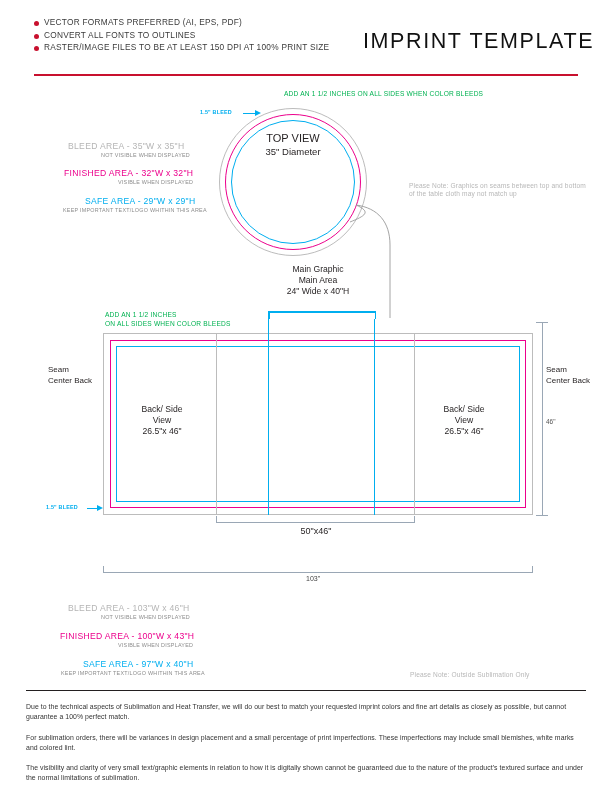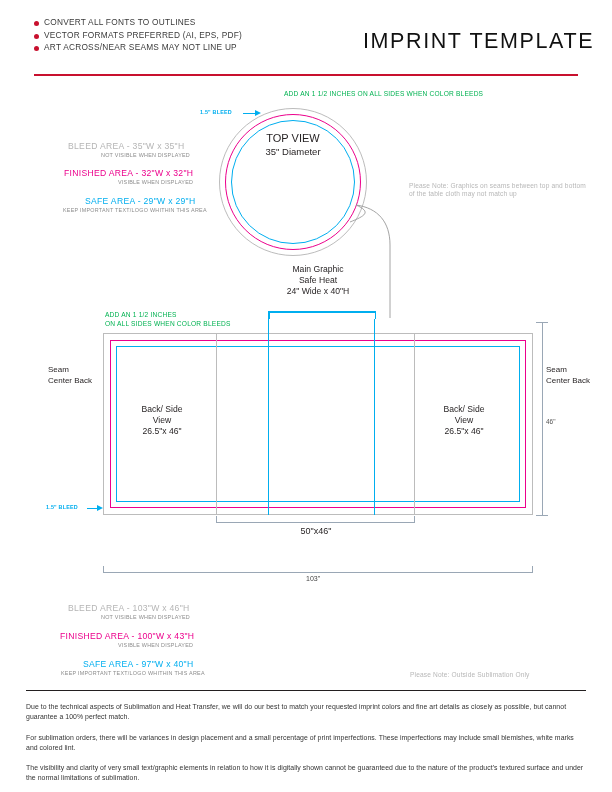--- a/index.html
+++ b/index.html
@@ -154,29 +154,29 @@
     color: #333333;
     letter-spacing: 0.05px;
   }
 </style>
 </head>
 <body>
 
 <div class="abs" id="header-bullets">
   <div class="bullet-row">
     <span class="bullet-dot"></span>
+    <span class="bullet-text">VECTOR FORMATS PREFERRED (AI, EPS, PDF)</span>
+  </div>
+  <div class="bullet-row">
+    <span class="bullet-dot"></span>
     <span class="bullet-text">CONVERT ALL FONTS TO OUTLINES</span>
   </div>
   <div class="bullet-row">
     <span class="bullet-dot"></span>
-    <span class="bullet-text">VECTOR FORMATS PREFERRED (AI, EPS, PDF)</span>
-  </div>
-  <div class="bullet-row">
-    <span class="bullet-dot"></span>
-    <span class="bullet-text">ART ACROSS/NEAR SEAMS MAY NOT LINE UP</span>
+    <span class="bullet-text">RASTER/IMAGE FILES TO BE AT LEAST 150 DPI AT 100% PRINT SIZE</span>
   </div>
 </div>
 
 <div class="abs" id="imprint-title">IMPRINT TEMPLATE</div>
 <div class="abs" id="header-rule"></div>
 
 <div class="t green" style="left:284px; top:90px;">ADD AN 1 1/2 INCHES ON ALL SIDES WHEN COLOR BLEEDS</div>
 
 <div class="t cyanlbl" style="left:200px; top:109px;">1.5" BLEED</div>
 <div class="tick-line" style="left:243px; top:112.5px; width:12px; height:1.2px;"></div>
@@ -202,21 +202,21 @@
 
 <div class="abs note-gray" style="left:409px; top:182px; width:180px;">Please Note: Graphics on seams between top and bottom of the table cloth may not match up</div>
 
 <svg id="leader-svg">
   <path d="M 356 205 C 378 208, 390 222, 390 245 L 390 318" fill="none" stroke="#9a9a9a" stroke-width="0.9"></path>
   <path d="M 356 205 C 372 212, 365 216, 350 222" fill="none" stroke="#9a9a9a" stroke-width="0.9"></path>
 </svg>
 
 <div class="abs black-lbl" style="left:233px; top:264px; width:170px;">
   <div>Main Graphic</div>
-  <div>Safe Heat</div>
+  <div>Main Area</div>
   <div>24" Wide x 40"H</div>
 </div>
 
 <div class="abs" style="left:268px; top:311px; width:108px; height:1.5px; background:#00aeef;"></div>
 <div class="abs" style="left:268px; top:311px; width:1.5px; height:8px; background:#00aeef;"></div>
 <div class="abs" style="left:374.5px; top:311px; width:1.5px; height:8px; background:#00aeef;"></div>
 
 <div class="t green" style="left:105px; top:311px;">ADD AN 1 1/2 INCHES</div>
 <div class="t green" style="left:105px; top:320px;">ON ALL SIDES WHEN COLOR BLEEDS</div>
 

